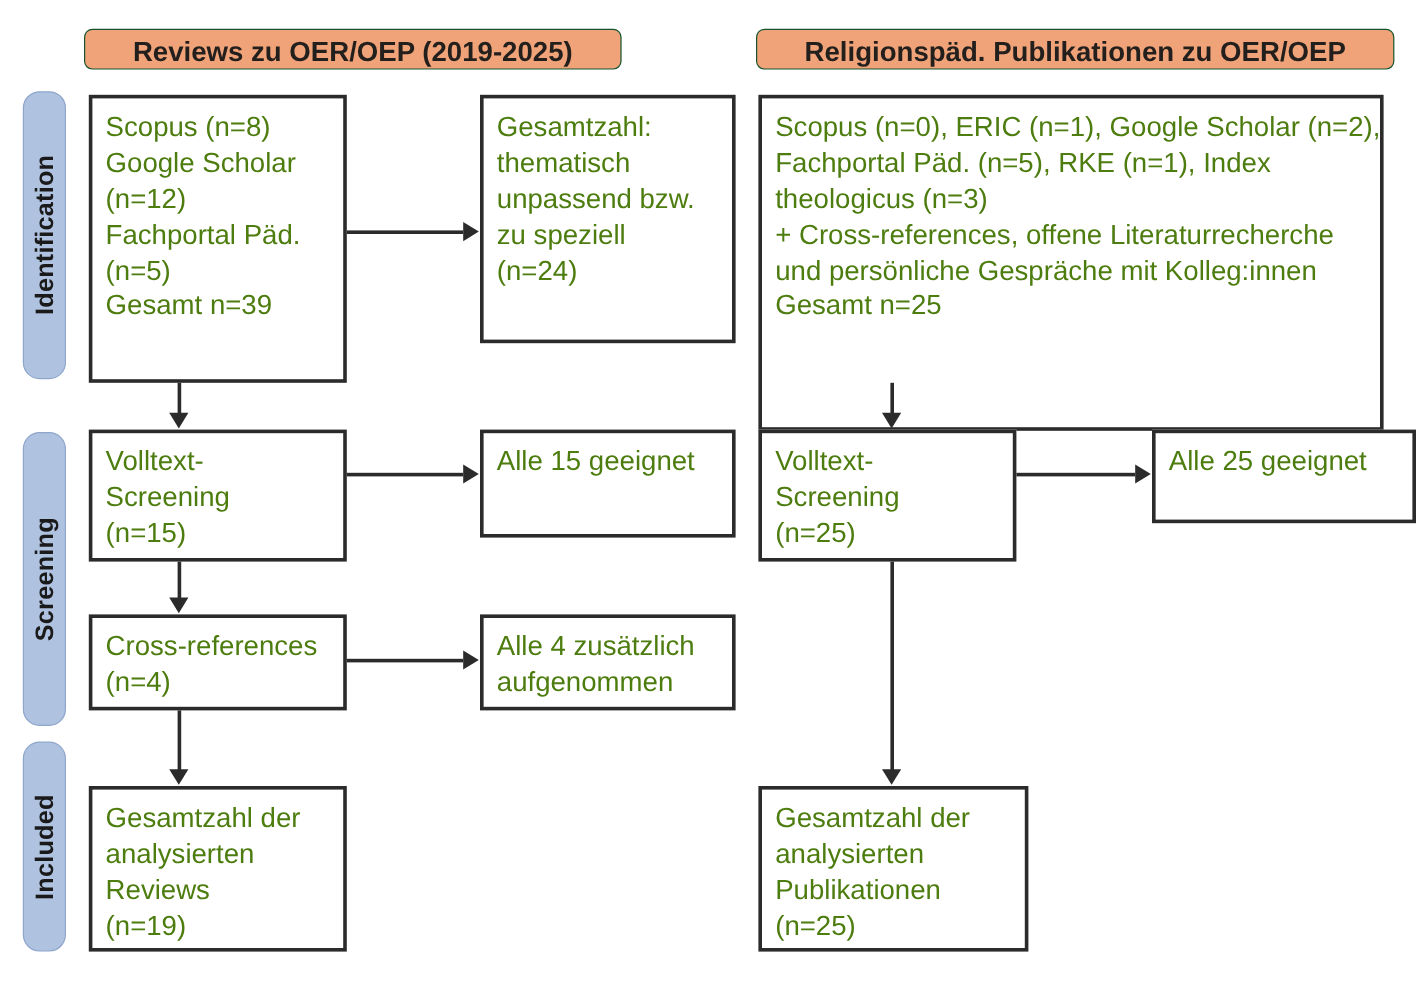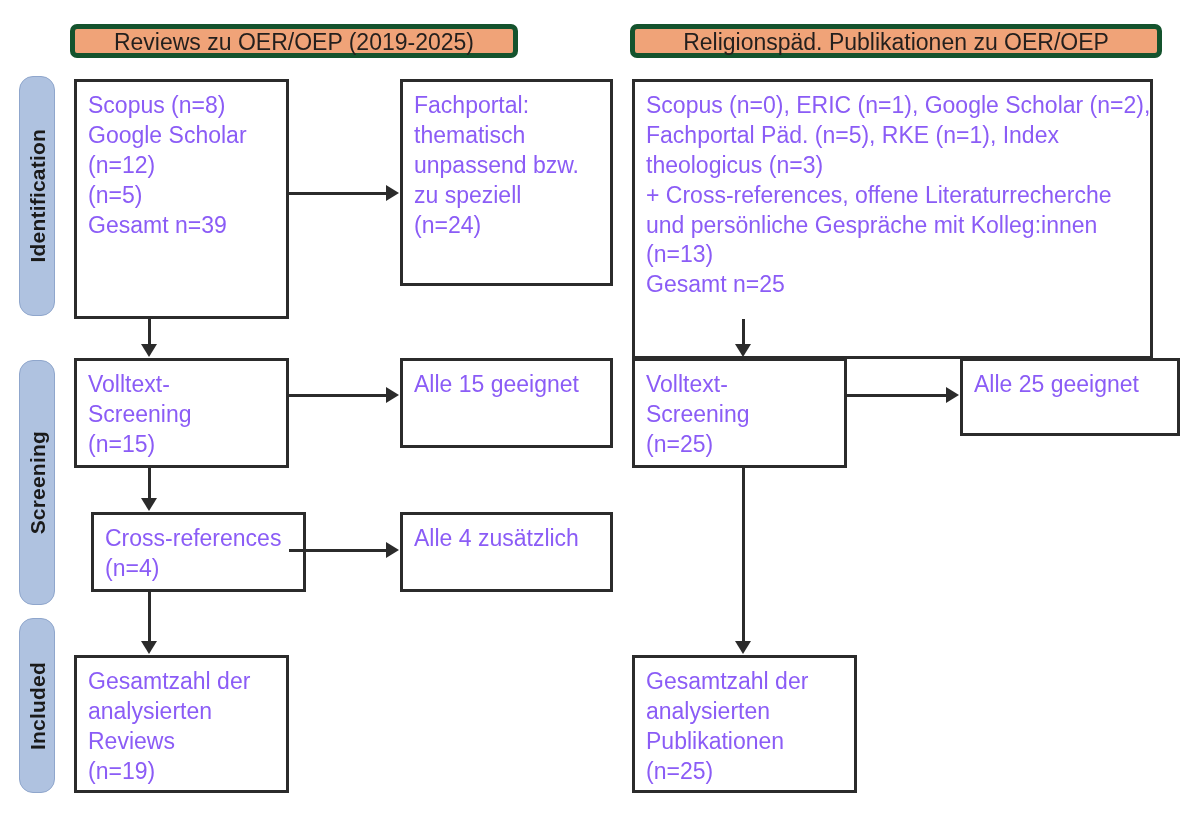--- a/index.html
+++ b/index.html
@@ -37,40 +37,40 @@
     writing-mode: vertical-rl;
     transform: rotate(180deg);
     white-space: nowrap;
     line-height: 1;
   }
 
   
   .col-header {
     position: absolute;
     background: #F0A378;
-    border: 5px solid #14532d;
+    border: 1px solid #14532d;
     border-radius: 7px;
     color: #231f1d;
     font-size: 23px;
-    font-weight: normal;
+    font-weight: bold;
     display: flex;
-    align-items: flex-start;
+    align-items: flex-end;
     justify-content: center;
     box-sizing: border-box;
     white-space: nowrap;
   }
 
   
   .box {
     position: absolute;
     background: #ffffff;
     border: 3px solid #2b2b2b;
     box-sizing: border-box;
     padding: 9px 10px 6px 11px;
-    color: #8b5cf6;
+    color: #4d7c0f;
     font-size: 23px;
     line-height: 1.30;
     overflow: hidden;
   }
   .box .ln { display: block; white-space: pre; }
 
   
   .vline {
     position: absolute;
     width: 3px;
@@ -118,26 +118,27 @@
   </div>
 
   <div class="stage-label" style="left:19px; top:618px; width:36px; height:175px;">
     <span>Included</span>
   </div>
 
   <div class="box" style="left:74px; top:79px; width:215px; height:240px;">
     <span class="ln">Scopus (n=8)</span>
     <span class="ln">Google Scholar</span>
     <span class="ln">(n=12)</span>
+    <span class="ln">Fachportal Päd.</span>
     <span class="ln">(n=5)</span>
     <span class="ln">Gesamt n=39</span>
   </div>
 
   <div class="box" style="left:400px; top:79px; width:213px; height:207px;">
-    <span class="ln">Fachportal:</span>
+    <span class="ln">Gesamtzahl:</span>
     <span class="ln">thematisch</span>
     <span class="ln">unpassend bzw.</span>
     <span class="ln">zu speziell</span>
     <span class="ln">(n=24)</span>
   </div>
 
   <div class="hline" style="left:289px; top:192px; width:97px;"></div>
   <div class="arrow-right" style="left:386px; top:185px;"></div>
 
   <div class="vline" style="left:148px; top:319px; width:3px; height:28px;"></div>
@@ -152,27 +153,28 @@
   <div class="box" style="left:400px; top:358px; width:213px; height:90px;">
     <span class="ln">Alle 15 geeignet</span>
   </div>
 
   <div class="hline" style="left:289px; top:394px; width:97px;"></div>
   <div class="arrow-right" style="left:386px; top:387px;"></div>
 
   <div class="vline" style="left:148px; top:468px; width:3px; height:34px;"></div>
   <div class="arrow-down" style="left:141px; top:498px;"></div>
 
-  <div class="box" style="left:74px; top:512px; width:215px; height:80px;margin-left:17px;">
+  <div class="box" style="left:74px; top:512px; width:215px; height:80px;">
     <span class="ln">Cross-references</span>
     <span class="ln">(n=4)</span>
   </div>
 
   <div class="box" style="left:400px; top:512px; width:213px; height:80px;">
     <span class="ln">Alle 4 zusätzlich</span>
+    <span class="ln">aufgenommen</span>
   </div>
 
   <div class="hline" style="left:289px; top:549px; width:97px;"></div>
   <div class="arrow-right" style="left:386px; top:542px;"></div>
 
   <div class="vline" style="left:148px; top:592px; width:3px; height:52px;"></div>
   <div class="arrow-down" style="left:141px; top:641px;"></div>
 
   <div class="box" style="left:74px; top:655px; width:215px; height:138px;">
     <span class="ln">Gesamtzahl der</span>
@@ -180,21 +182,20 @@
     <span class="ln">Reviews</span>
     <span class="ln">(n=19)</span>
   </div>
 
   <div class="box" style="left:632px; top:79px; width:521px; height:280px;">
     <span class="ln">Scopus (n=0), ERIC (n=1), Google Scholar (n=2),</span>
     <span class="ln">Fachportal Päd. (n=5), RKE (n=1), Index</span>
     <span class="ln">theologicus (n=3)</span>
     <span class="ln">+ Cross-references, offene Literaturrecherche</span>
     <span class="ln">und persönliche Gespräche mit Kolleg:innen</span>
-    <span class="ln">(n=13)</span>
     <span class="ln">Gesamt n=25</span>
   </div>
 
   <div class="vline" style="left:742px; top:319px; width:3px; height:28px;"></div>
   <div class="arrow-down" style="left:735px; top:344px;"></div>
 
   <div class="box" style="left:632px; top:358px; width:215px; height:110px;">
     <span class="ln">Volltext-</span>
     <span class="ln">Screening</span>
     <span class="ln">(n=25)</span>

